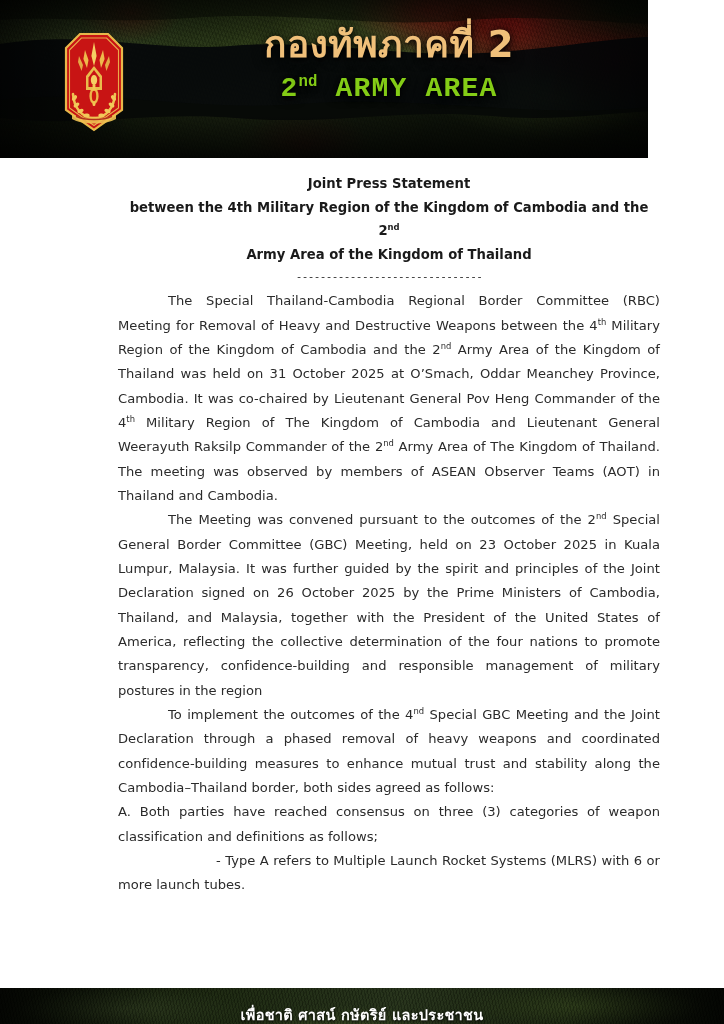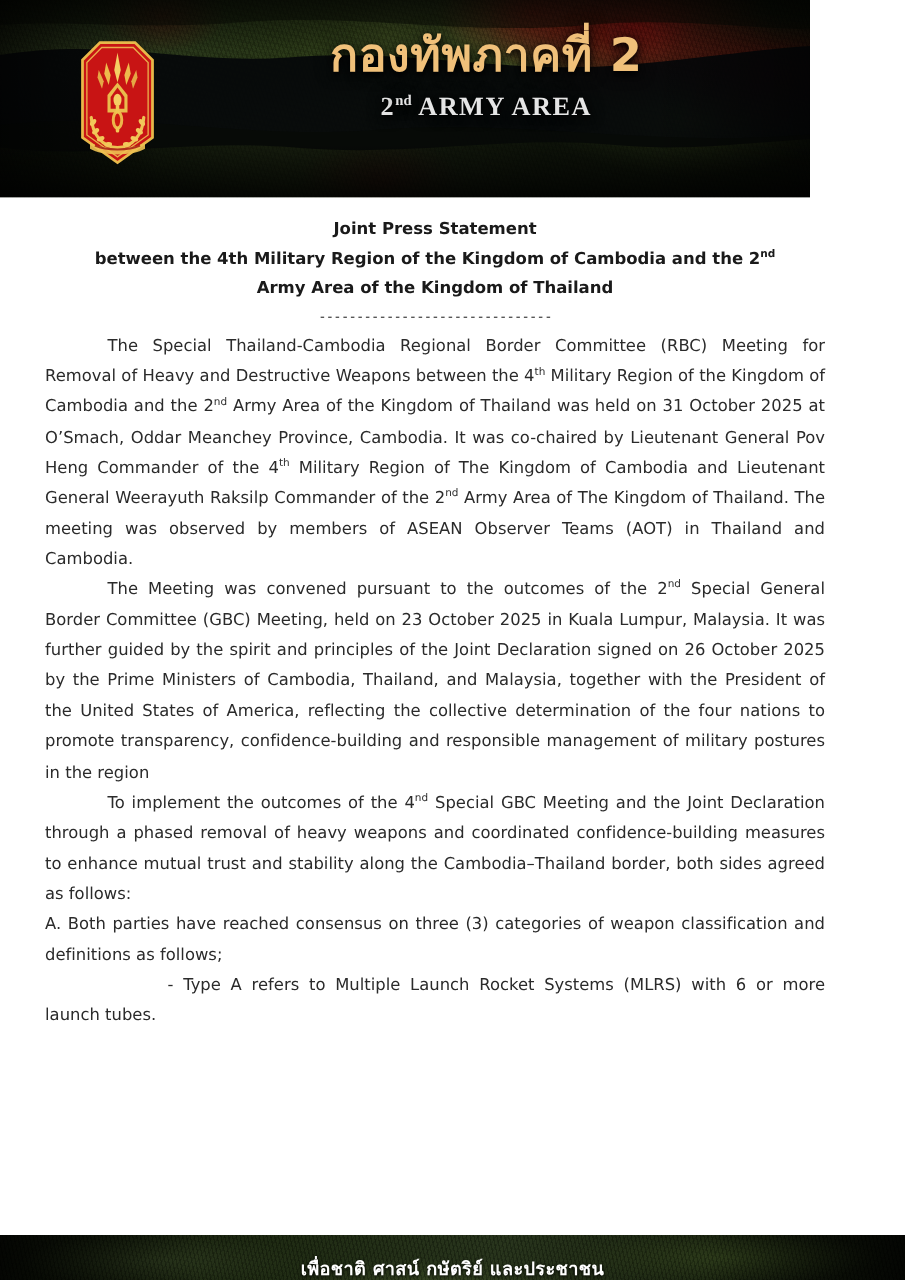--- a/index.html
+++ b/index.html
@@ -87,45 +87,45 @@
     font-size: 37px;
     font-weight: bold;
     color: #f0c07a;
     letter-spacing: 0.5px;
     line-height: 1.15;
     text-shadow: 0 2px 5px rgba(0,0,0,0.95), 0 0 14px rgba(0,0,0,0.8);
     white-space: nowrap;
   }
   .hdr-title-en {
     margin-top: 6px;
-    font-family: Liberation Serif, serif;
-    font-size: 21px;
-    font-weight: bold;
-    color: #e5e5e5;
+    font-family: Liberation Mono, monospace;
+    font-size: 28px;
+    font-weight: bold;
+    color: #84cc16;
     letter-spacing: 1.2px;
     text-shadow: 0 2px 5px rgba(0,0,0,0.95), 0 0 12px rgba(0,0,0,0.85);
     white-space: nowrap;
   }
   .hdr-title-en sup {
     font-size: 0.56em;
     vertical-align: super;
     line-height: 0;
     letter-spacing: 0;
   }
 
   
   .doc-body {
     position: absolute;
     left: 0;
     top: 158px;
     width: 724px;
     height: 830px;
     background: #ffffff;
     box-sizing: border-box;
-    padding: 14px 64px 0 36px;
+    padding: 14px 64px 0 118px;
   }
 
   .doc-heading {
     text-align: center;
     color: #1a1a1a;
     font-family: "DejaVu Sans", sans-serif;
     font-size: 13.2px;
     font-weight: bold;
     line-height: 1.78;
     margin: 0;

